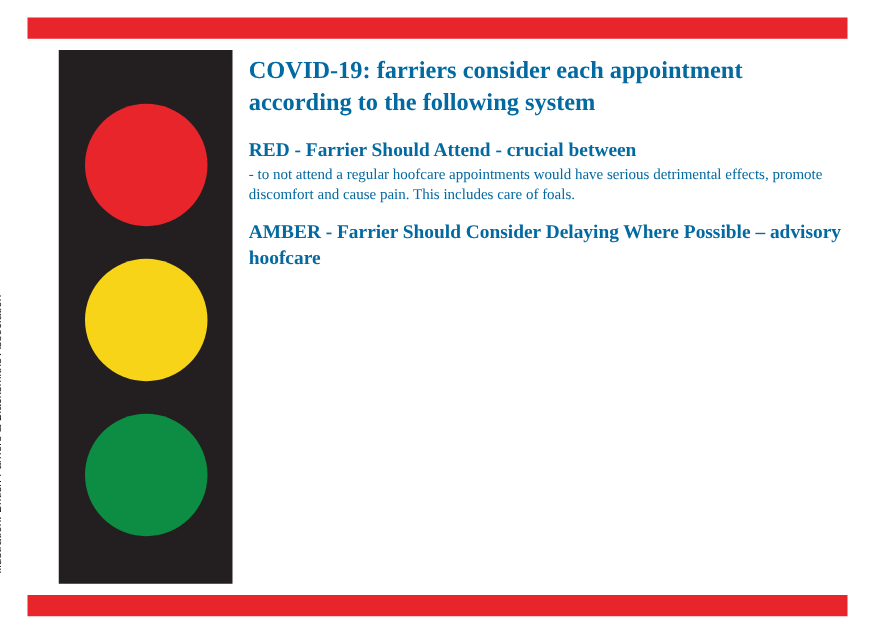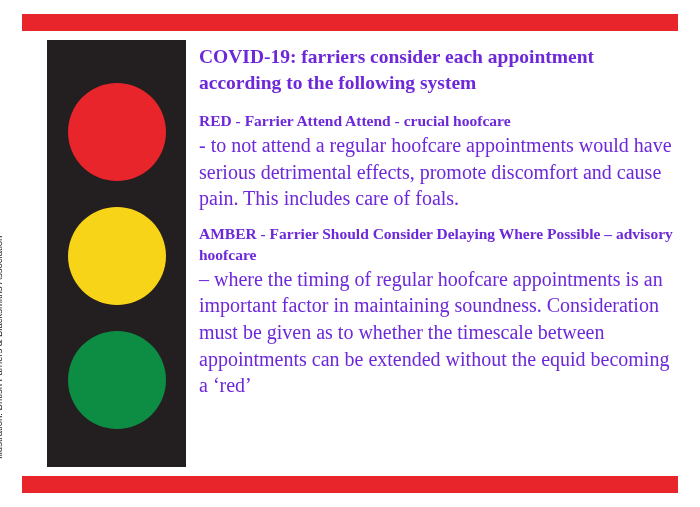--- a/index.html
+++ b/index.html
@@ -67,39 +67,39 @@
   }
   .lamp-red { top: 43px; background: #e8252a; }
   .lamp-amber { top: 167px; background: #f7d417; }
   .lamp-green { top: 291px; background: #0d8c43; }
 
   .content {
     position: absolute;
     left: 199px;
     top: 44px;
     width: 478px;
-    color: #6d28d9;
+    color: #0369a1;
   }
   .headline {
     font-size: 19.5px;
     font-weight: bold;
     line-height: 1.33;
     margin: 0 0 14px 0;
   }
   .section {
     margin-bottom: 11px;
   }
   .sec-title {
     font-size: 15.5px;
     font-weight: bold;
     line-height: 1.36;
     margin: 0 0 1px 0;
   }
   .sec-body {
-    font-size: 20px;
+    font-size: 12px;
     line-height: 1.33;
     margin: 0;
   }
   .sec-amber { margin-bottom: 10px; }
 </style>
 </head>
 <body>
 
 <div class="page">
 
@@ -113,26 +113,25 @@
   <div class="traffic-light">
     <div class="lamp lamp-red"></div>
     <div class="lamp lamp-amber"></div>
     <div class="lamp lamp-green"></div>
   </div>
 
   <div class="content">
     <h1 class="headline">COVID-19: farriers consider each appointment according to the following system</h1>
 
     <div class="section">
-      <p class="sec-title">RED - Farrier Attend Attend - crucial hoofcare</p>
+      <p class="sec-title">RED - Farrier Should Attend - crucial between</p>
       <p class="sec-body">- to not attend a regular hoofcare appointments would have serious detrimental effects, promote discomfort and cause pain. This includes care of foals.</p>
     </div>
 
     <div class="section sec-amber">
       <p class="sec-title">AMBER - Farrier Should Consider Delaying Where Possible – advisory hoofcare</p>
-      <p class="sec-body">– where the timing of regular hoofcare appointments is an important factor in maintaining soundness. Consideration must be given as to whether the timescale between appointments can be extended without the equid becoming a ‘red’</p>
     </div>
 
     <div class="section">
     </div>
   </div>
 
 </div>
 
 </body></html>

